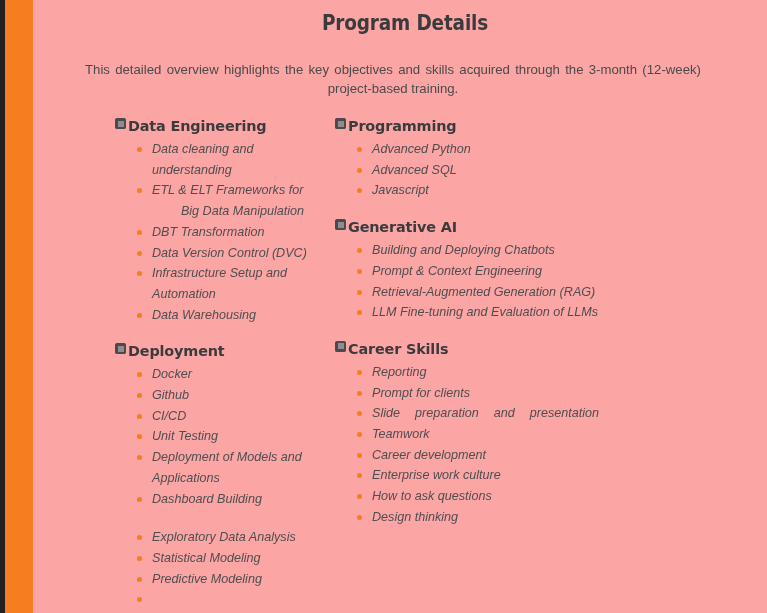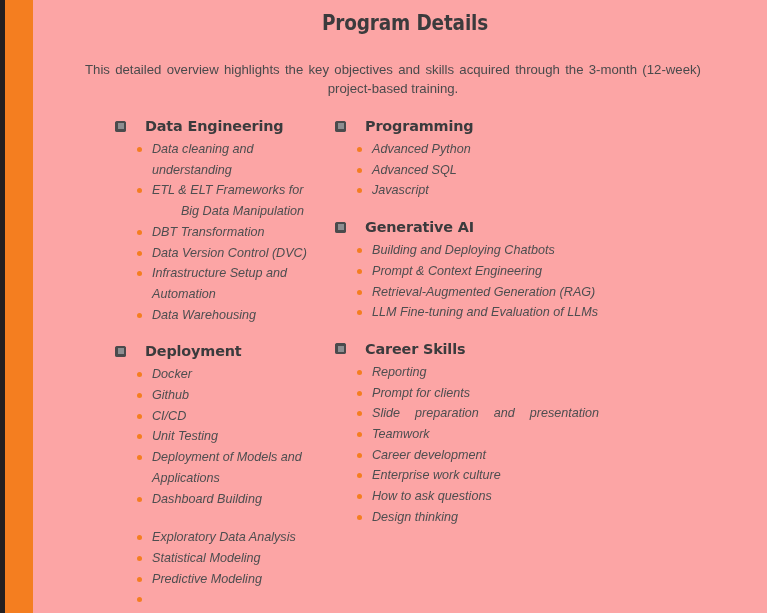--- a/index.html
+++ b/index.html
@@ -89,22 +89,21 @@
     padding-left: 2px;
     box-sizing: border-box;
   }
 
   .section {
     margin-bottom: 18px;
   }
 
   .section-head {
     display: flex;
-    align-items: center;
-    gap: 19px;
+    gap: 2px;
     margin: 0 0 5px 0;
   }
 
   .sec-icon {
     width: 11px;
     height: 11px;
     border-radius: 2.5px;
     background: #4b4b4d;
     position: relative;
     flex: 0 0 auto;

